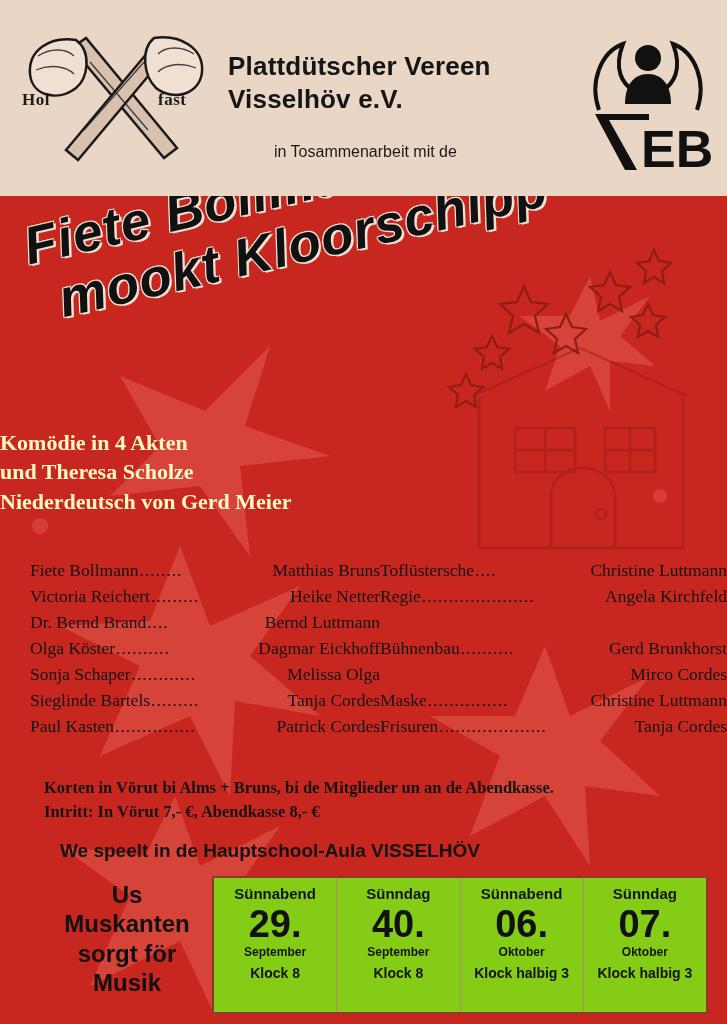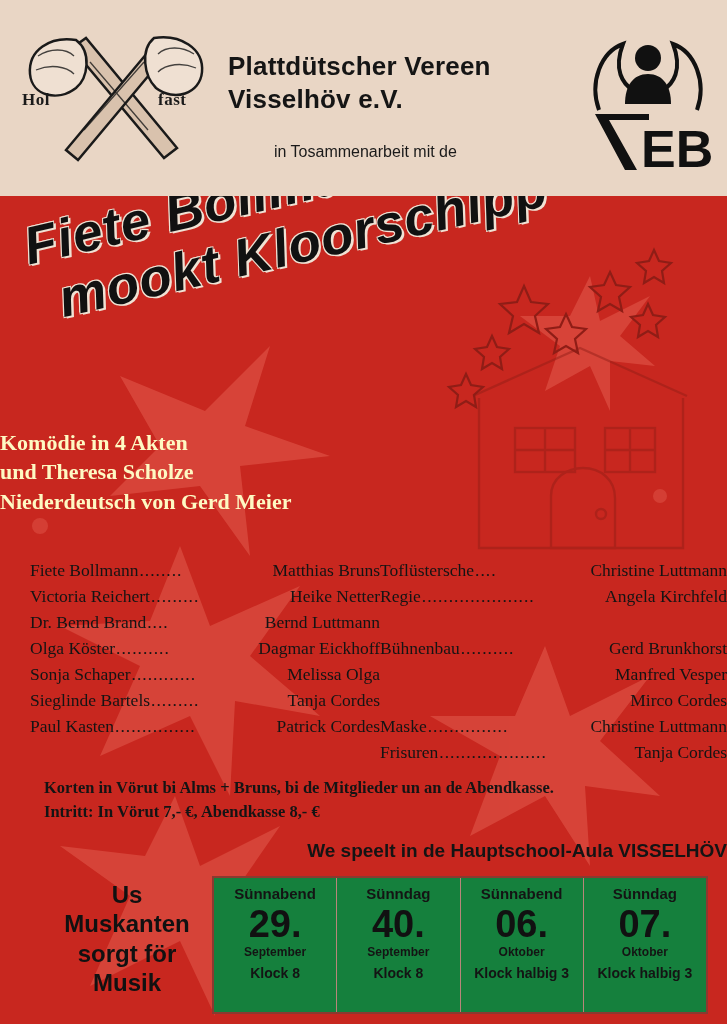--- a/index.html
+++ b/index.html
@@ -181,21 +181,22 @@
     font-weight: bold;
     font-size: 16.5px;
     color: #141414;
     line-height: 1.45;
   }
   .venue {
     position: absolute;
     left: 0;
     top: 644px;
     width: 727px;
-    text-align: right;
+    text-align: left;
+    padding-left: 60px;
     box-sizing: border-box;
     font-family: "Liberation Sans", sans-serif;
     font-weight: bold;
     font-size: 19px;
     color: #141414;
   }
 
   .musicians {
     position: absolute;
     left: 42px;
@@ -208,21 +209,21 @@
     color: #111;
     line-height: 1.22;
   }
 
   .dates {
     position: absolute;
     left: 212px;
     top: 680px;
     width: 496px;
     height: 138px;
-    background: #15803d;
+    background: #84cc16;
     border: 2px solid #8a3a30;
     display: flex;
     box-sizing: border-box;
   }
   .date-cell {
     flex: 1 1 0;
     text-align: center;
     padding-top: 7px;
     box-sizing: border-box;
     border-right: 1px solid #b8857a;
@@ -421,25 +422,20 @@
           <span class="actor"></span>
         </div>
         <div class="cast-row">
           <span class="role">Bühnenbau</span>
           <span class="dots">..........</span>
           <span class="actor">Gerd Brunkhorst</span>
         </div>
         <div class="cast-row">
           <span class="role"></span>
           <span class="dots"></span>
-          <span class="actor">Manfred Vesper</span>
-        </div>
-        <div class="cast-row">
-          <span class="role"></span>
-          <span class="dots"></span>
           <span class="actor">Mirco Cordes</span>
         </div>
         <div class="cast-row">
           <span class="role">Maske</span>
           <span class="dots">...............</span>
           <span class="actor">Christine Luttmann</span>
         </div>
         <div class="cast-row">
           <span class="role">Frisuren</span>
           <span class="dots">....................</span>

